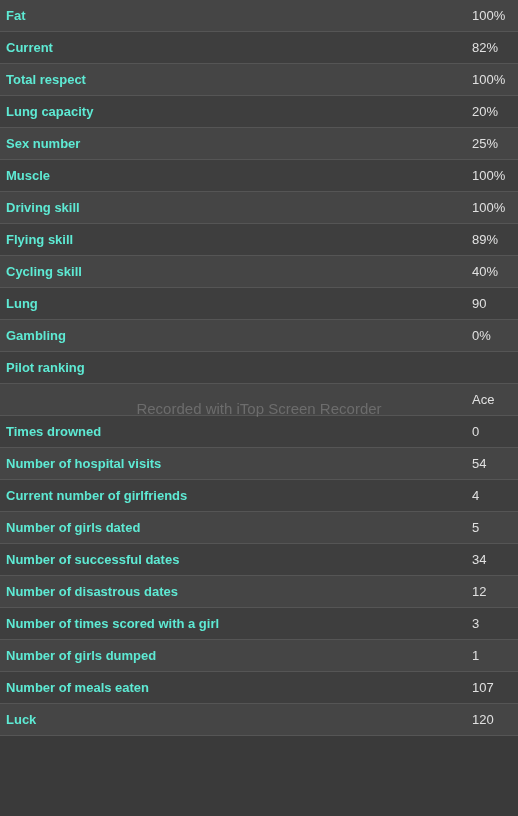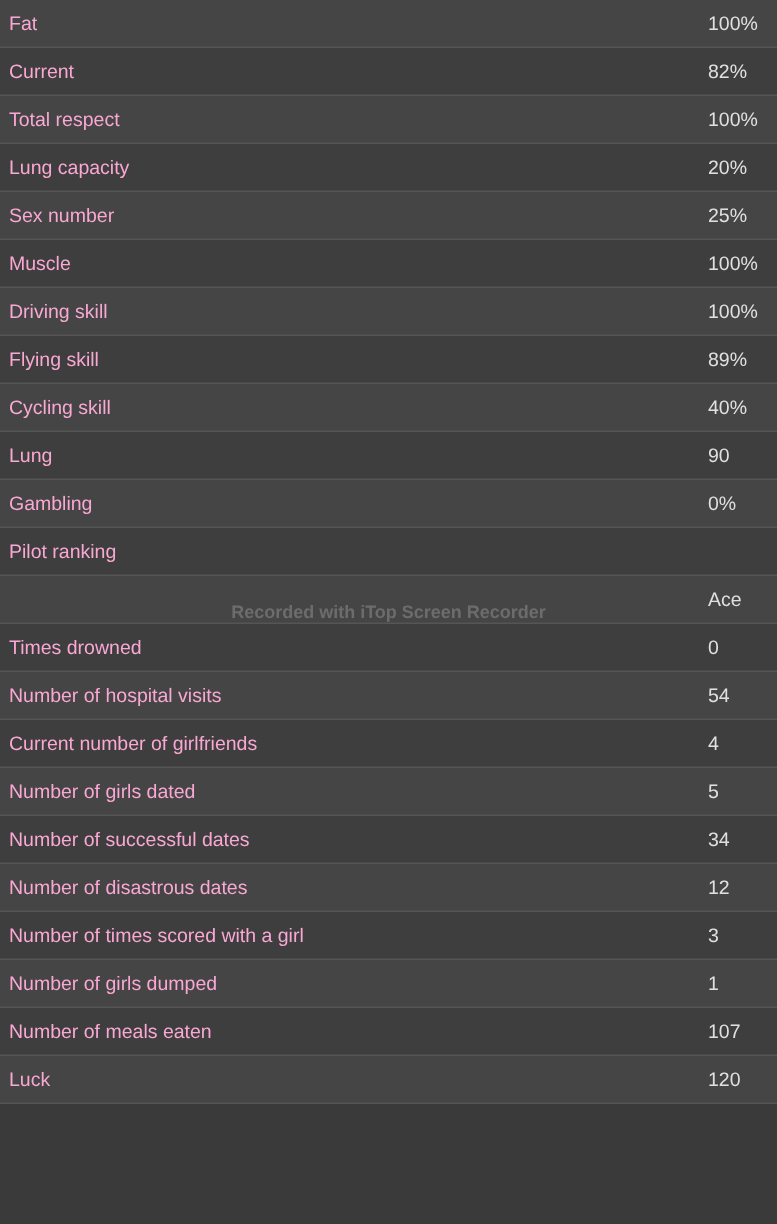--- a/index.html
+++ b/index.html
@@ -27,42 +27,41 @@
 
     .stat-row:nth-child(odd) {
       background-color: #454545;
     }
 
     .stat-row:nth-child(even) {
       background-color: #3e3e3e;
     }
 
     .stat-label {
-      color: #f9a8d4;
+      color: #5eead4;
       font-size: 13px;
-      font-weight: normal;
+      font-weight: bold;
     }
 
     .stat-value {
       color: #e0e0e0;
       font-size: 13px;
       min-width: 40px;
     }
 
     .watermark {
       position: fixed;
       top: 50%;
       left: 50%;
       transform: translate(-50%, -50%);
       color: rgba(180, 180, 180, 0.35);
-      font-size: 12px;
+      font-size: 15px;
       pointer-events: none;
       white-space: nowrap;
       z-index: 999;
-      font-weight: bold;
     }
   </style>
 </head>
 <body>
 
 <div class="watermark">Recorded with iTop Screen Recorder</div>
 
 <div id="stats-container">
     <div class="stat-row">
       <span class="stat-label">Fat</span>

